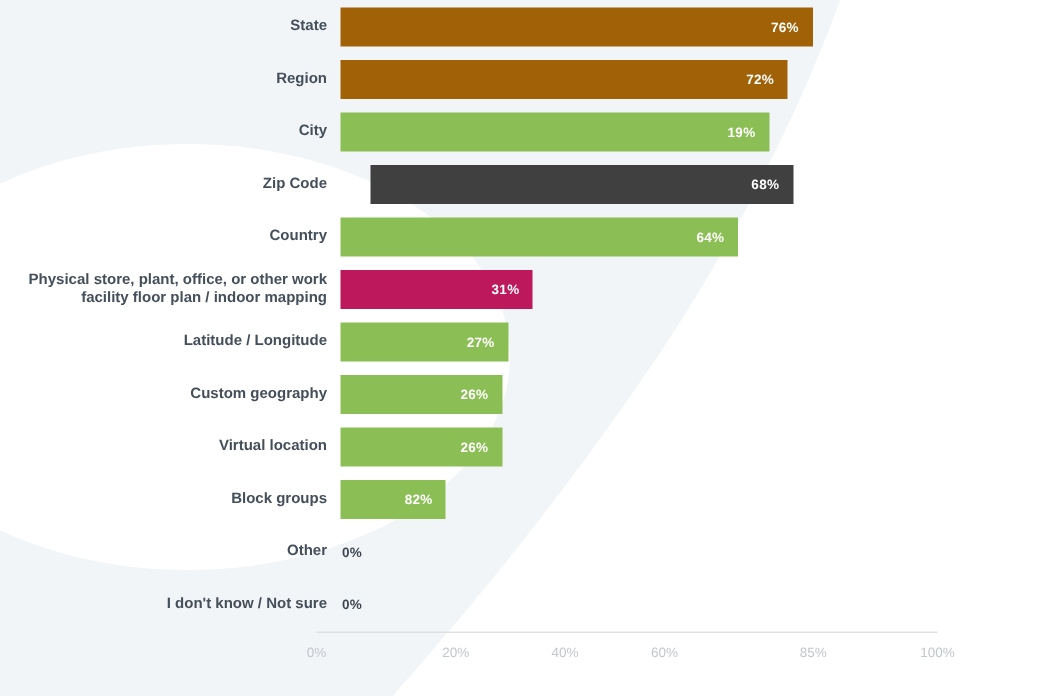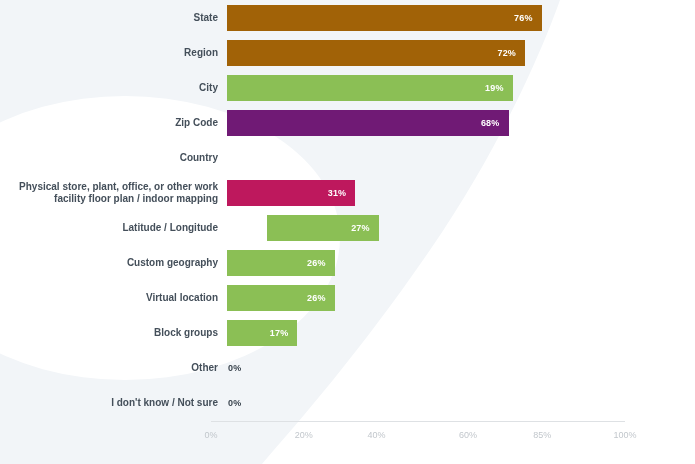--- a/index.html
+++ b/index.html
@@ -148,41 +148,46 @@
         <div class="cat-label">City</div>
         <div class="bar-area">
           <div class="bar" style="width: 285.66px; background: rgb(139, 191, 85);">
             <span class="bar-value">19%</span>
           </div>
         </div>
       </div>
       <div class="row">
         <div class="cat-label">Zip Code</div>
         <div class="bar-area">
-          <div class="bar" style="width: 281.52px; background: #701a75;">
+          <div class="bar" style="width: 281.52px; background: #404040; margin-left: 20px;">
             <span class="bar-value">68%</span>
           </div>
         </div>
       </div>
       <div class="row">
         <div class="cat-label">Country</div>
+        <div class="bar-area">
+          <div class="bar" style="width: 264.96px; background: rgb(139, 191, 85);">
+            <span class="bar-value">64%</span>
+          </div>
+        </div>
       </div>
       <div class="row">
         <div class="cat-label">Physical store, plant, office, or other work
 facility floor plan / indoor mapping</div>
         <div class="bar-area">
           <div class="bar" style="width: 128.34px; background: #be185d;">
             <span class="bar-value">31%</span>
           </div>
         </div>
       </div>
       <div class="row">
         <div class="cat-label">Latitude / Longitude</div>
         <div class="bar-area">
-          <div class="bar" style="width: 111.78px; background: rgb(139, 191, 85); margin-left: 40px;">
+          <div class="bar" style="width: 111.78px; background: rgb(139, 191, 85);">
             <span class="bar-value">27%</span>
           </div>
         </div>
       </div>
       <div class="row">
         <div class="cat-label">Custom geography</div>
         <div class="bar-area">
           <div class="bar" style="width: 107.64px; background: rgb(139, 191, 85);">
             <span class="bar-value">26%</span>
           </div>
@@ -193,21 +198,21 @@
         <div class="bar-area">
           <div class="bar" style="width: 107.64px; background: rgb(139, 191, 85);">
             <span class="bar-value">26%</span>
           </div>
         </div>
       </div>
       <div class="row">
         <div class="cat-label">Block groups</div>
         <div class="bar-area">
           <div class="bar" style="width: 70.38px; background: rgb(139, 191, 85);">
-            <span class="bar-value">17%</span>
+            <span class="bar-value">82%</span>
           </div>
         </div>
       </div>
       <div class="row">
         <div class="cat-label">Other</div>
         <div class="bar-area">
           <div class="bar zero" style="width: 0px;">
             <span class="bar-value">0%</span>
           </div>
         </div>
@@ -220,18 +225,18 @@
           </div>
         </div>
       </div>
     </div>
 
   <div id="axis"></div>
   <div id="axis-ticks">
       <span class="tick" style="left: 0px;">0%</span>
       <span class="tick" style="left: 82.8px; margin-left: 10px;">20%</span>
       <span class="tick" style="left: 165.6px;">40%</span>
-      <span class="tick" style="left: 257px;">60%</span>
+      <span class="tick" style="left: 232px;">60%</span>
       <span class="tick" style="left: 331.2px;">85%</span>
       <span class="tick" style="left: 414px;">100%</span>
     </div>
 
 </div>
 
 </body></html>

